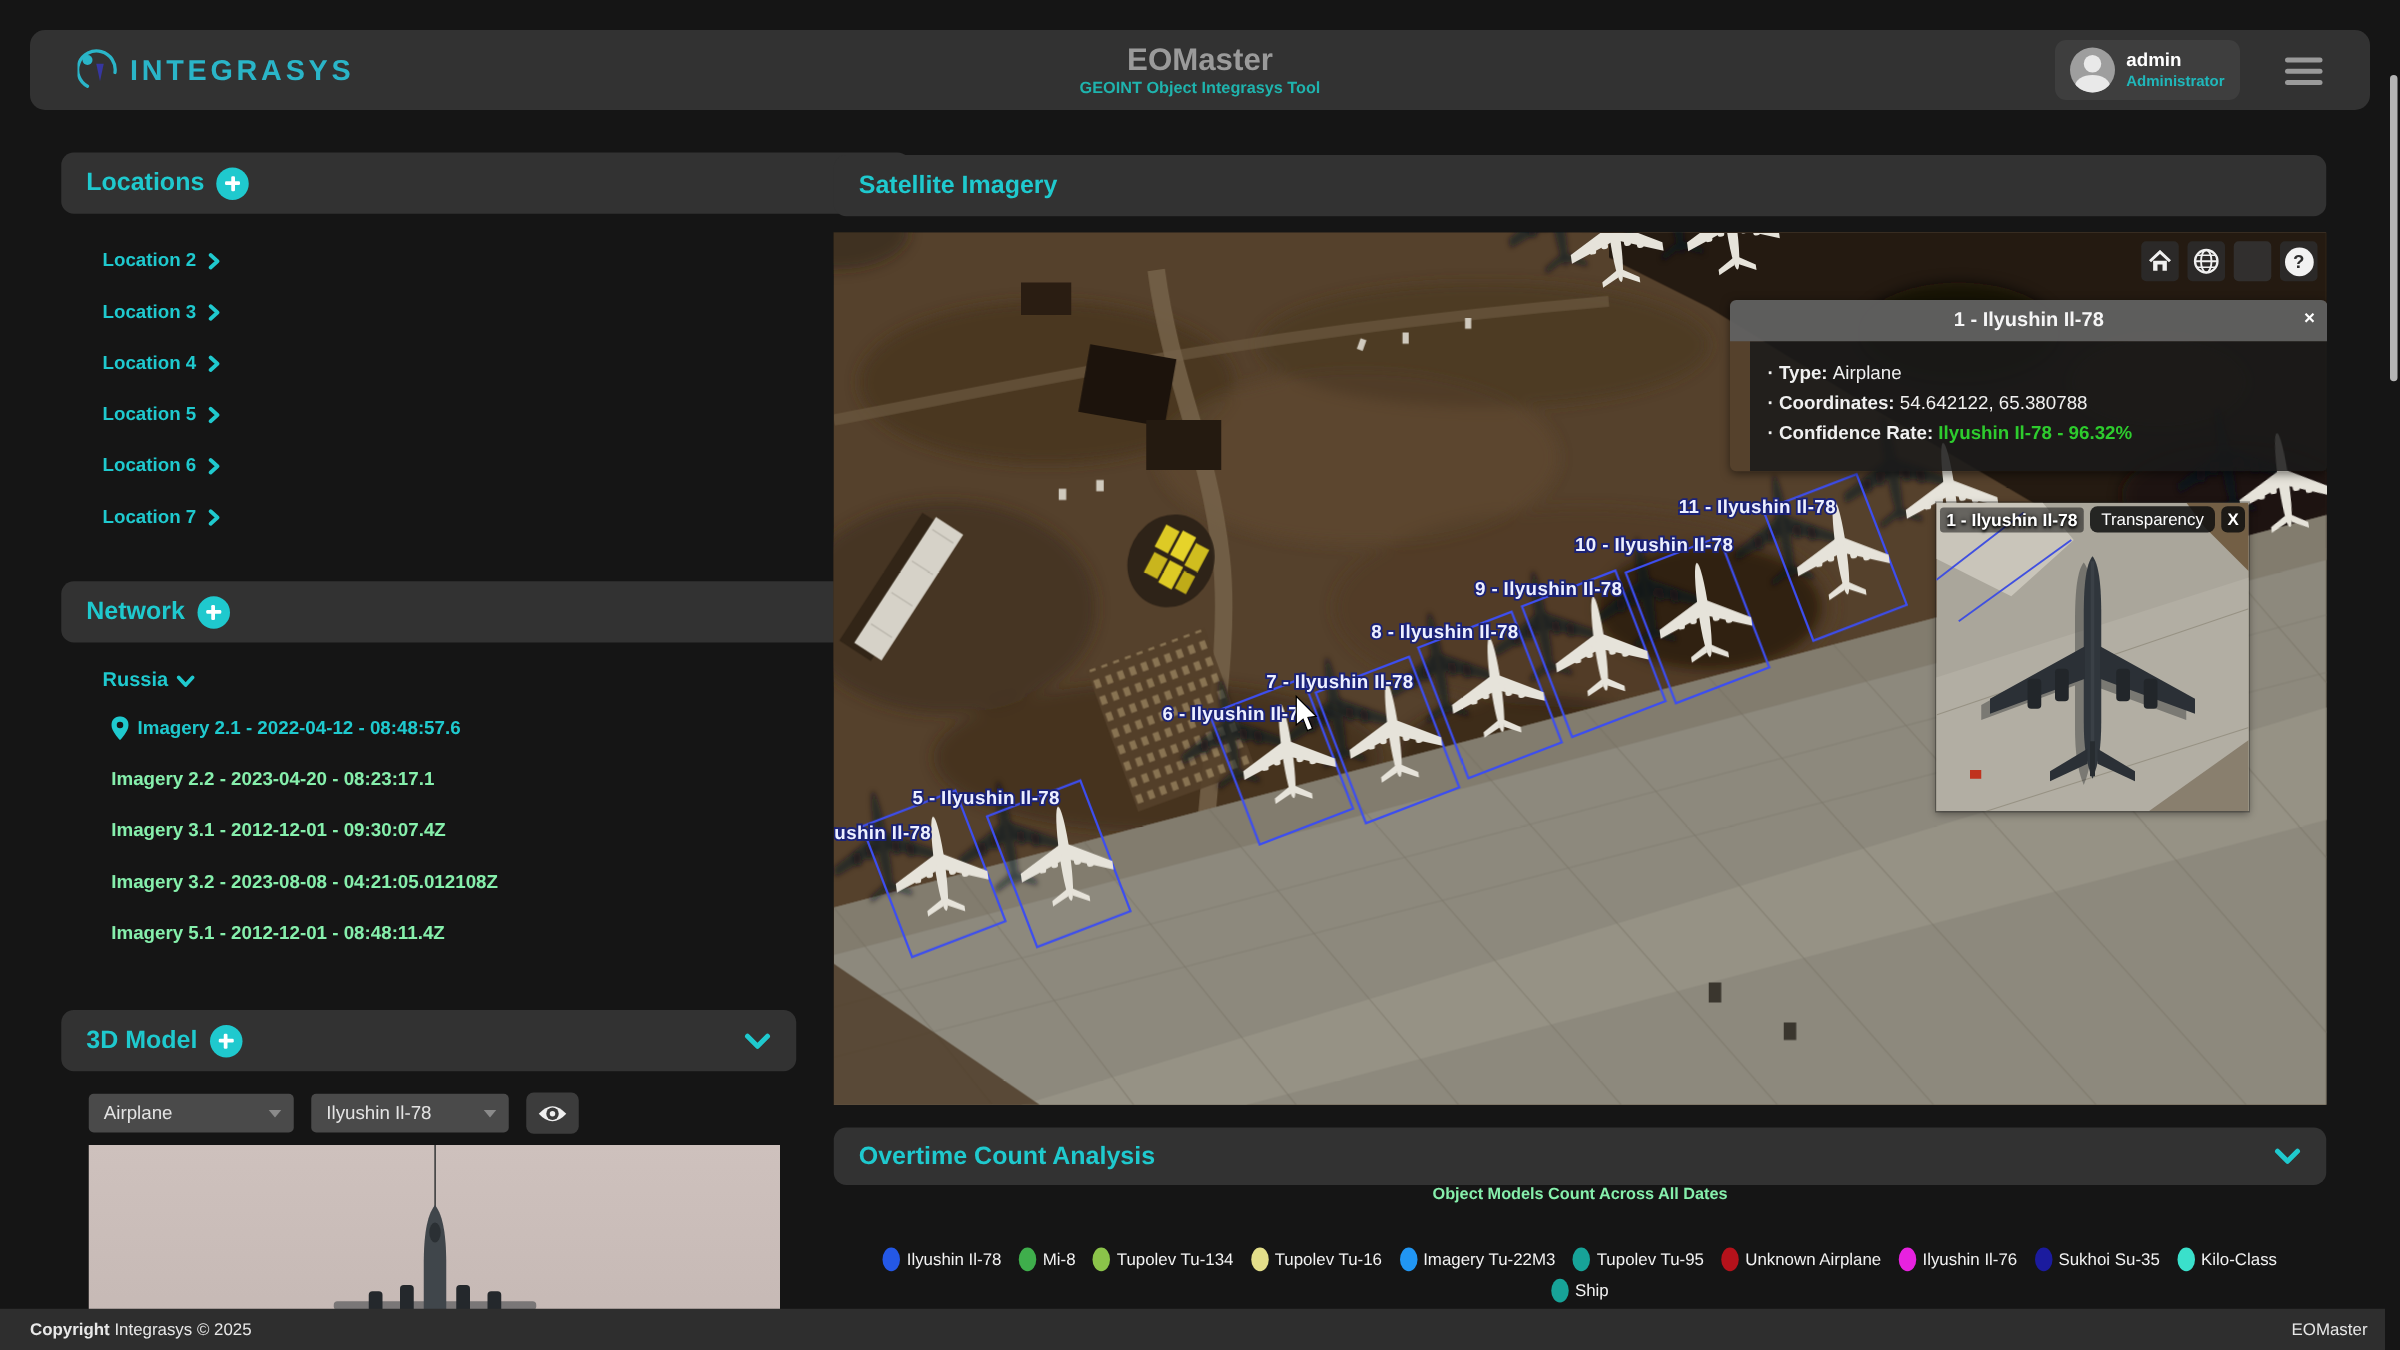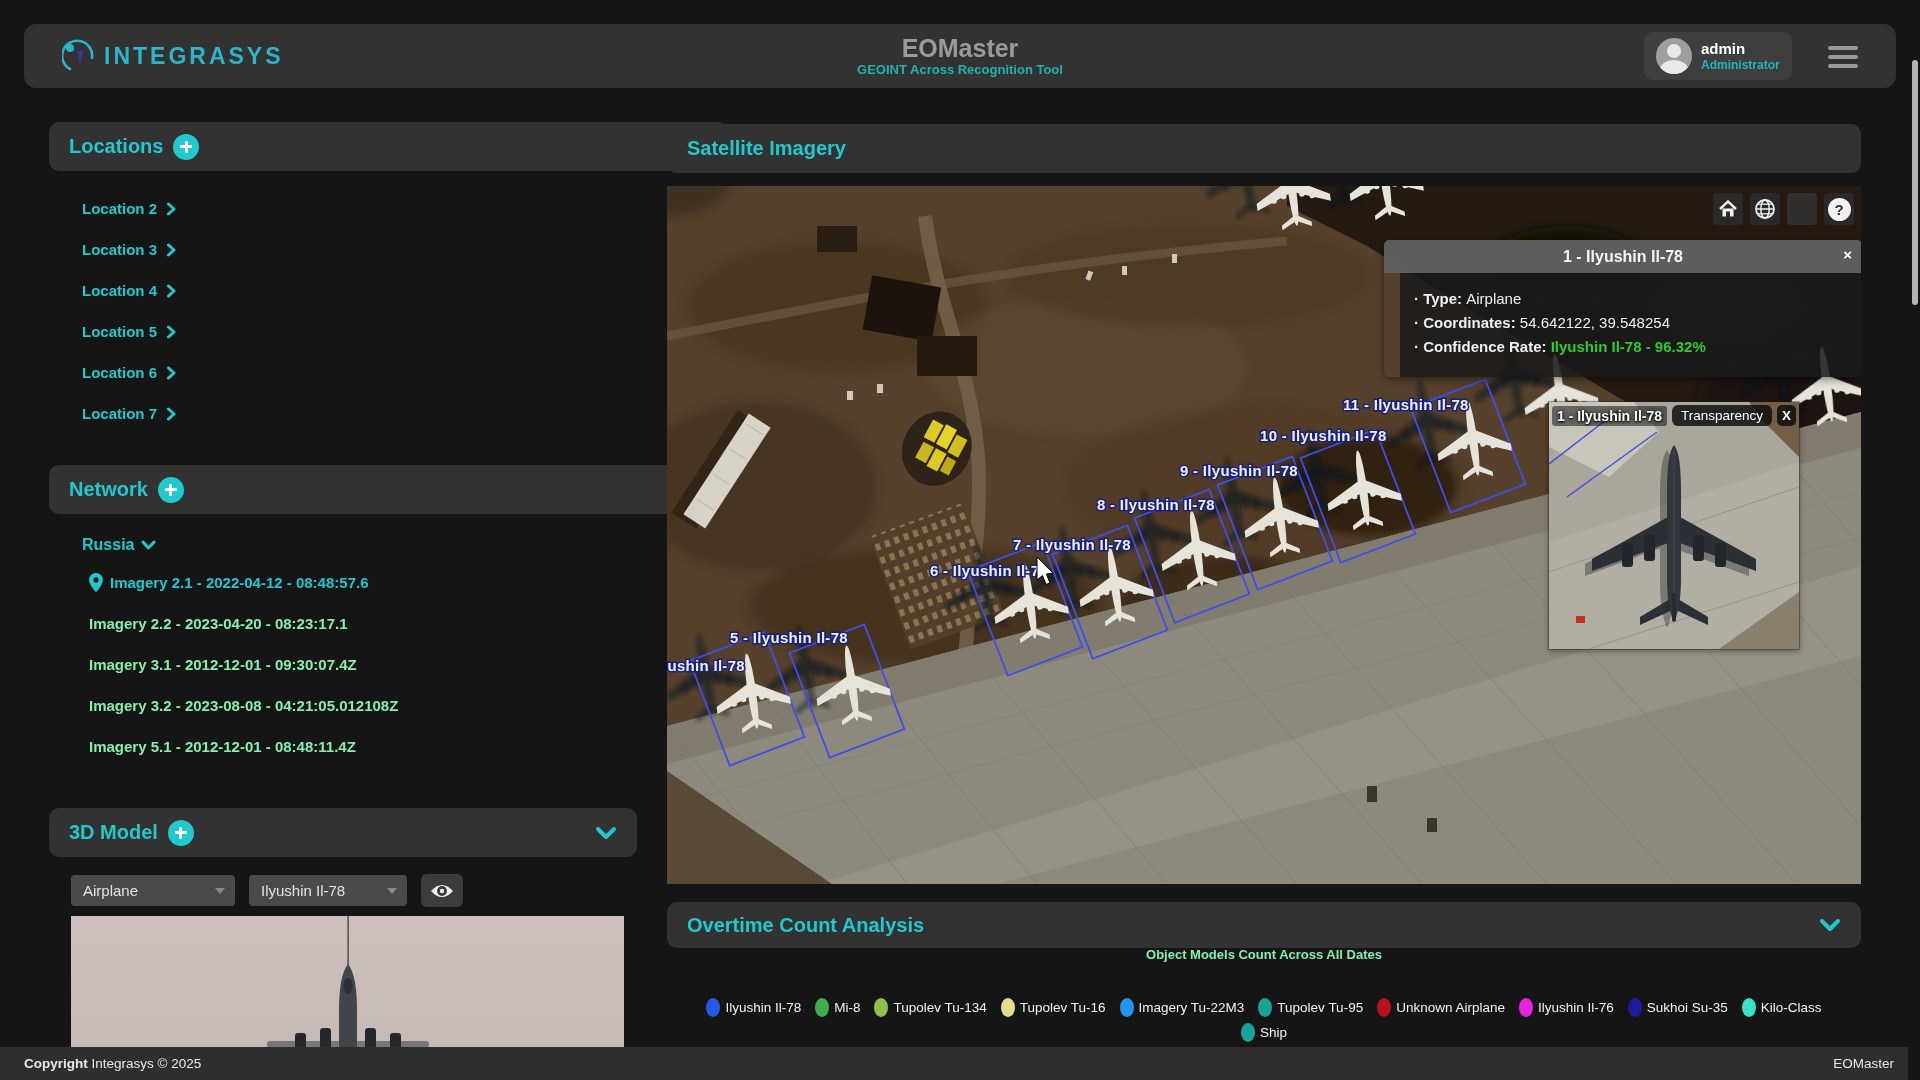--- a/index.html
+++ b/index.html
@@ -106,21 +106,21 @@
     <div class="logo">
       <svg width="34" height="34" viewBox="0 0 34 34">
         <path d="M8,30 A15,15 0 1 1 30,19" fill="none" stroke="#2ab5c8" stroke-width="2.6" stroke-linecap="round"></path>
         <circle cx="8" cy="9" r="4" fill="#2ab5c8"></circle>
         <path d="M15,12 L21,12 L18,26 Z" fill="#3636a0"></path>
       </svg>
       <span class="logo-text">INTEGRASYS</span>
     </div>
     <div class="app-titles">
       <div class="app-title">EOMaster</div>
-      <div class="app-subtitle">GEOINT Across Recognition Tool</div>
+      <div class="app-subtitle">GEOINT Object Integrasys Tool</div>
     </div>
     <div class="user-chip">
       <div class="avatar">
           <div class="head"></div>
           <div class="body"></div>
         </div>
       <div>
         <div class="user-name">admin</div>
         <div class="user-role">Administrator</div>
       </div>
@@ -437,21 +437,21 @@
     </div>
 
     
     <div class="info-popup">
       <div class="bar">
         <span>1 - Ilyushin Il-78</span>
         <span class="close">×</span>
       </div>
       <div class="body" id="info-rows">
           <div class="info-row"><span class="lbl">· Type: </span><span>Airplane</span></div>
-          <div class="info-row"><span class="lbl">· Coordinates: </span><span>54.642122, 39.548254</span></div>
+          <div class="info-row"><span class="lbl">· Coordinates: </span><span>54.642122, 65.380788</span></div>
           <div class="info-row"><span class="lbl">· Confidence Rate: </span><span class="green">Ilyushin Il-78 - 96.32%</span></div>
         </div>
     </div>
 
     
     <div class="ovl-popup">
       <svg width="250" height="247" viewBox="0 0 250 247">
         <rect width="250" height="247" fill="#aaa69b"></rect>
         <polygon points="0,140 250,60 250,247 0,247" fill="#b2aea3"></polygon>
         <line x1="0" y1="170" x2="250" y2="85" stroke="#979284" stroke-width="1"></line>

